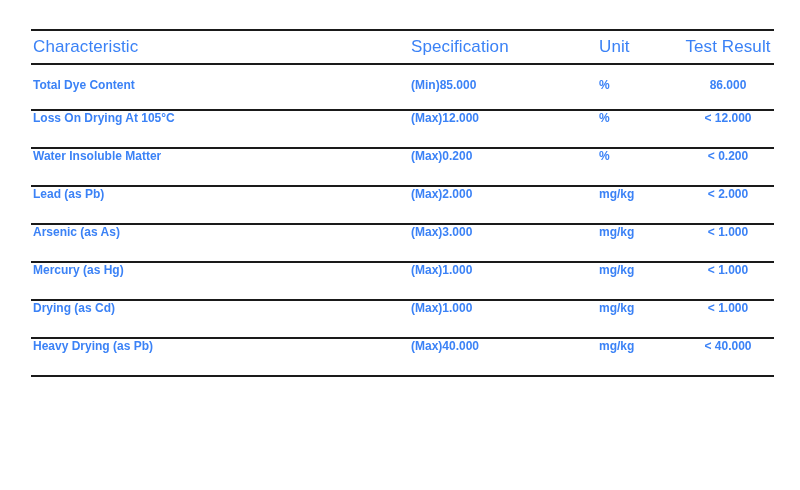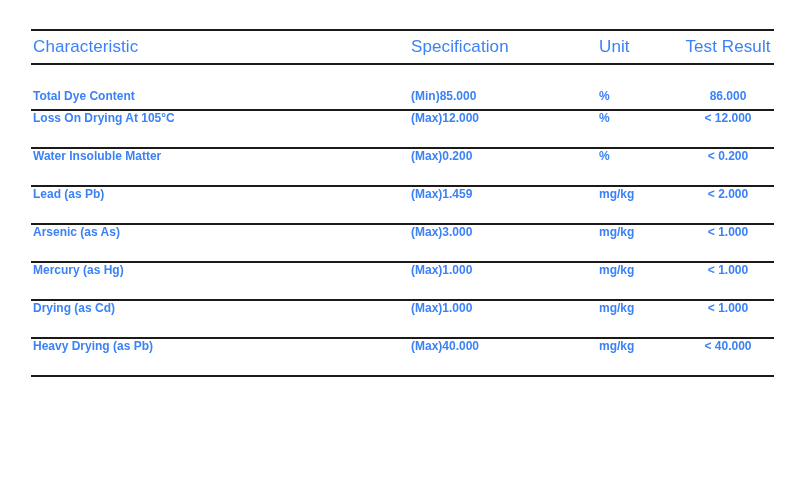--- a/index.html
+++ b/index.html
@@ -38,21 +38,21 @@
     align-items: flex-start;
     box-sizing: border-box;
     height: 38px;
     padding-top: 0;
     border-bottom: 2px solid #1a1a1a;
     font-size: 12px;
     font-weight: 700;
   }
   .trow.first {
     height: 46px;
-    padding-top: 24px;
+    padding-top: 13px;
   }
   .c1 { box-sizing: border-box; width: 377px; padding-left: 2px; }
   .c2 { box-sizing: border-box; width: 188px; padding-left: 3px; }
   .c3 { box-sizing: border-box; width: 86px;  padding-left: 3px; }
   .c4 { box-sizing: border-box; width: 92px;  text-align: center; }
 </style>
 </head>
 <body>
 
 <div class="page">
@@ -81,21 +81,21 @@
 
     <div class="trow">
       <div class="c1">Water Insoluble Matter</div>
       <div class="c2">(Max)0.200</div>
       <div class="c3">%</div>
       <div class="c4">&lt; 0.200</div>
     </div>
 
     <div class="trow">
       <div class="c1">Lead (as Pb)</div>
-      <div class="c2">(Max)1.459</div>
+      <div class="c2">(Max)2.000</div>
       <div class="c3">mg/kg</div>
       <div class="c4">&lt; 2.000</div>
     </div>
 
     <div class="trow">
       <div class="c1">Arsenic (as As)</div>
       <div class="c2">(Max)3.000</div>
       <div class="c3">mg/kg</div>
       <div class="c4">&lt; 1.000</div>
     </div>

